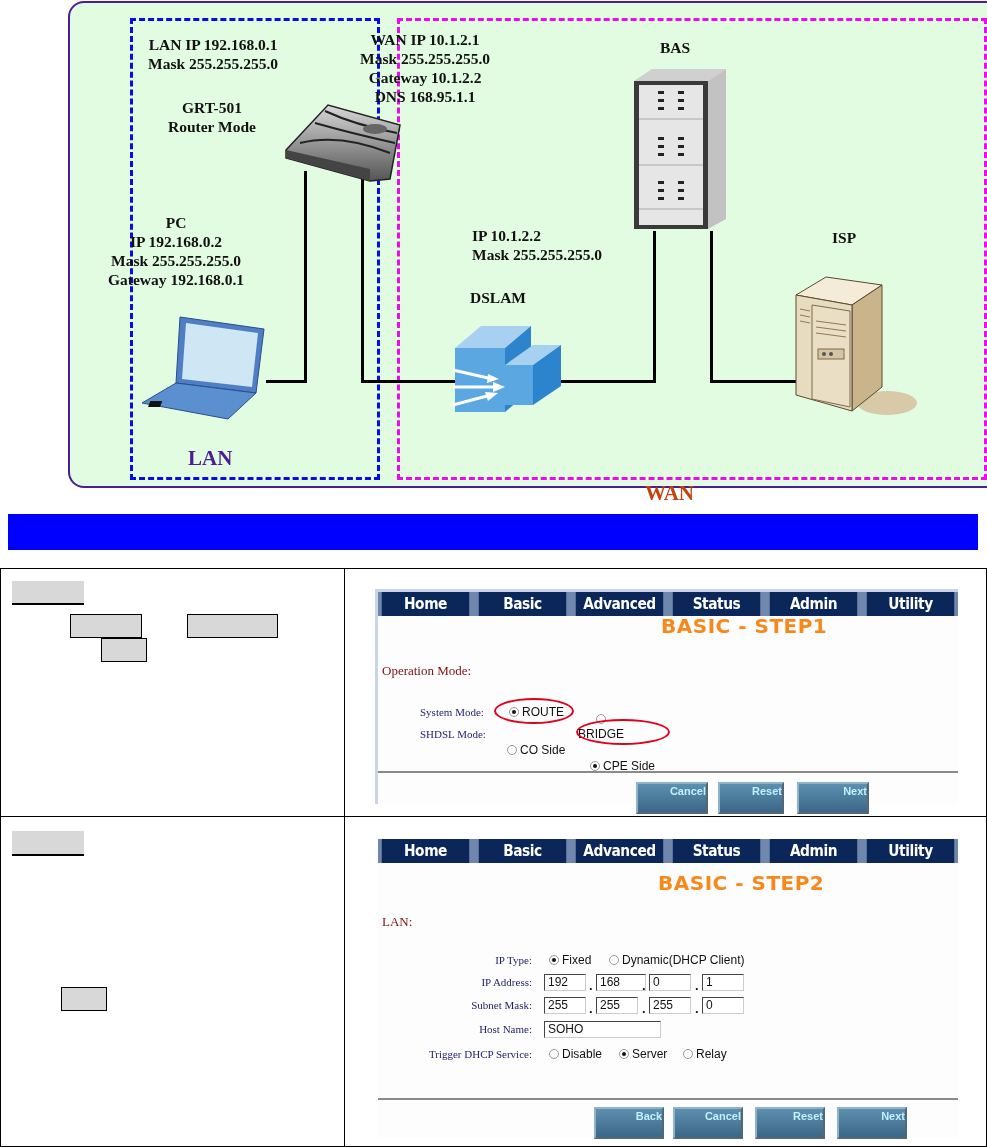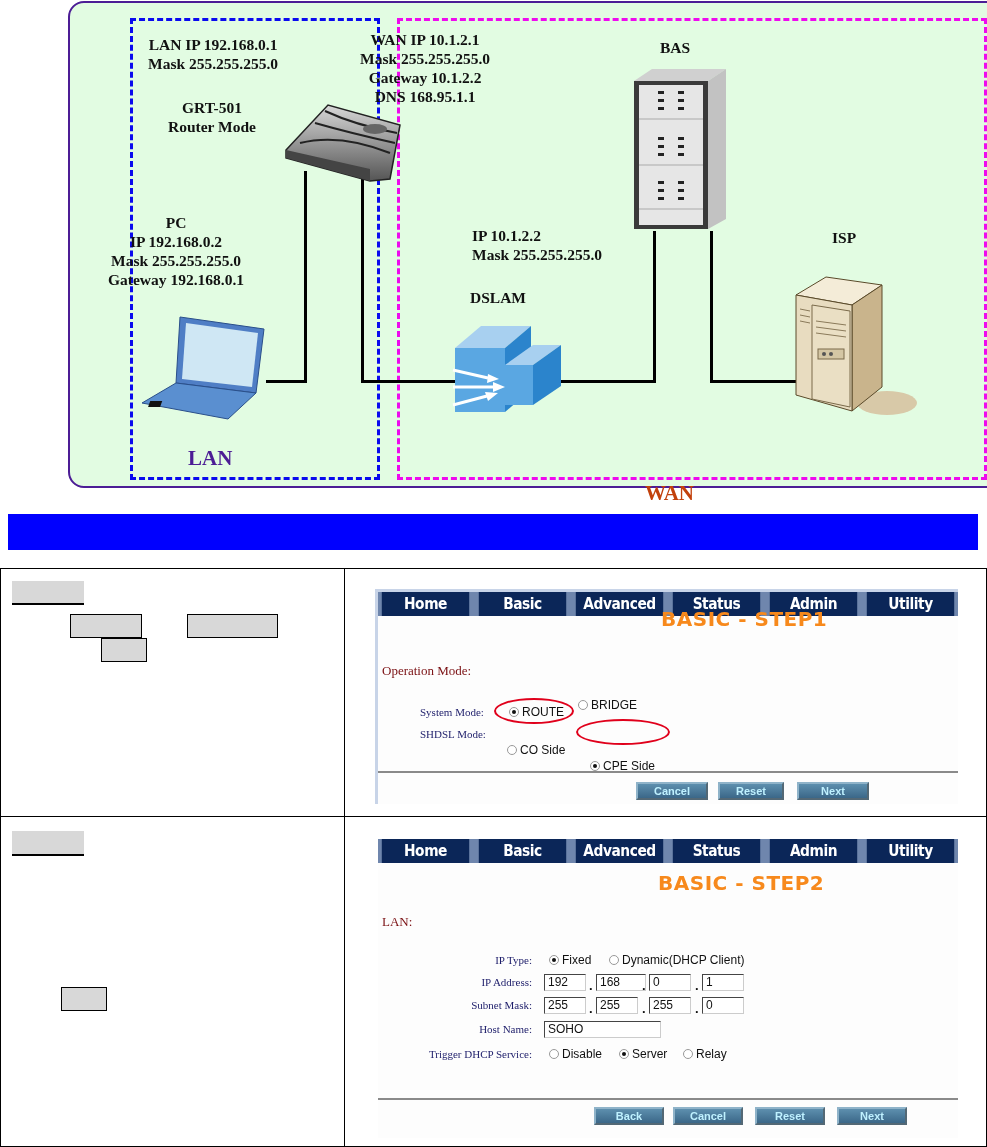--- a/index.html
+++ b/index.html
@@ -39,21 +39,21 @@
   .nav { display: flex; height: 24px; background: #6f86ad; gap: 2px; }
   .nav-item { flex: 1; background: #0b2658; color: #fff; font-family: "DejaVu Sans", sans-serif; font-weight: bold; font-size: 15px; text-align: center; line-height: 24px; letter-spacing: -0.5px; transform: scaleX(0.92); transform-origin: center; cursor: pointer; }
   .ui-title { position: absolute; font-family: "DejaVu Sans", sans-serif; font-weight: bold; font-size: 20px; color: #f7891c; letter-spacing: 0.5px; }
   .section-label { position: absolute; font-family: "Liberation Serif", serif; font-size: 13px; color: #7a0f12; }
   .form-label { position: absolute; font-family: "Liberation Serif", serif; font-size: 11px; color: #1d1d6a; text-align: right; white-space: nowrap; }
   .opt { position: absolute; font-family: "Liberation Sans", sans-serif; font-size: 12px; color: #111; white-space: nowrap; display: flex; align-items: center; gap: 3px; cursor: pointer; }
   .radio { width: 10px; height: 10px; border-radius: 50%; border: 1px solid #999; background: #fff; display: inline-block; position: relative; }
   .radio.on::after { content: ""; position: absolute; left: 2px; top: 2px; width: 4px; height: 4px; border-radius: 50%; background: #111; }
   .hl { position: absolute; border: 2.5px solid #e0001b; border-radius: 50%; }
   .divider { position: absolute; left: 0; right: 0; height: 2px; background: #8a8a8a; }
-  .ui-btn { position: absolute; height: 18px; background: linear-gradient(#5d8fae, #3b6788); border: 2px outset #8fb3c9; color: #bff1ff; font-family: "Liberation Sans", sans-serif; font-weight: bold; font-size: 11px; text-align: center; line-height: 14px; cursor: pointer; }
+  .ui-btn { position: absolute; height: 32px; background: linear-gradient(#5d8fae, #3b6788); border: 2px outset #8fb3c9; color: #bff1ff; font-family: "Liberation Sans", sans-serif; font-weight: bold; font-size: 11px; text-align: right; line-height: 14px; cursor: pointer; }
   .tf { position: absolute; height: 17px; background: #fff; border: 1px solid #444; border-right-color: #ccc; border-bottom-color: #ccc; font-family: "Liberation Sans", sans-serif; font-size: 12px; line-height: 15px; padding-left: 3px; color: #111; }
   .dot { position: absolute; font-family: "Liberation Sans", sans-serif; font-weight: bold; font-size: 13px; color: #111; }
 </style>
 </head>
 <body>
 
 <div id="diagram">
   <div class="zone" id="zone-lan"></div>
   <div class="zone" id="zone-wan"></div>
 
@@ -201,30 +201,30 @@
     <div class="cell-right">
       <div class="ui" style="top:20px;height:215px;">
         <div class="nav">
           <div class="nav-item">Home</div>
           <div class="nav-item">Basic</div>
           <div class="nav-item">Advanced</div>
           <div class="nav-item">Status</div>
           <div class="nav-item">Admin</div>
           <div class="nav-item">Utility</div>
         </div>
-        <div class="ui-title" style="left:283px;top:15px;">BASIC - STEP1</div>
+        <div class="ui-title" style="left:283px;top:22px;">BASIC - STEP1</div>
         <div class="section-label" style="left:4px;top:71px;">Operation Mode:</div>
 
         <div class="form-label" style="left:42px;top:114px;">System Mode:</div>
         <div class="opt" style="left:131px;top:113px;">
           <span class="radio on"></span>
           <span>ROUTE</span>
         </div>
         <div class="hl" style="left:116px;top:106px;width:80px;height:26px;"></div>
-        <div class="opt" style="left:200px;top:106px;">
+        <div class="opt" style="left:200px;top:122px;flex-direction:column;">
           <span class="radio"></span>
           <span>BRIDGE</span>
         </div>
 
         <div class="form-label" style="left:42px;top:136px;">SHDSL Mode:</div>
         <div class="opt" style="left:129px;top:135px;margin-top:16px;">
           <span class="radio"></span>
           <span>CO Side</span>
         </div>
         <div class="opt" style="left:212px;top:135px;margin-top:32px;">

